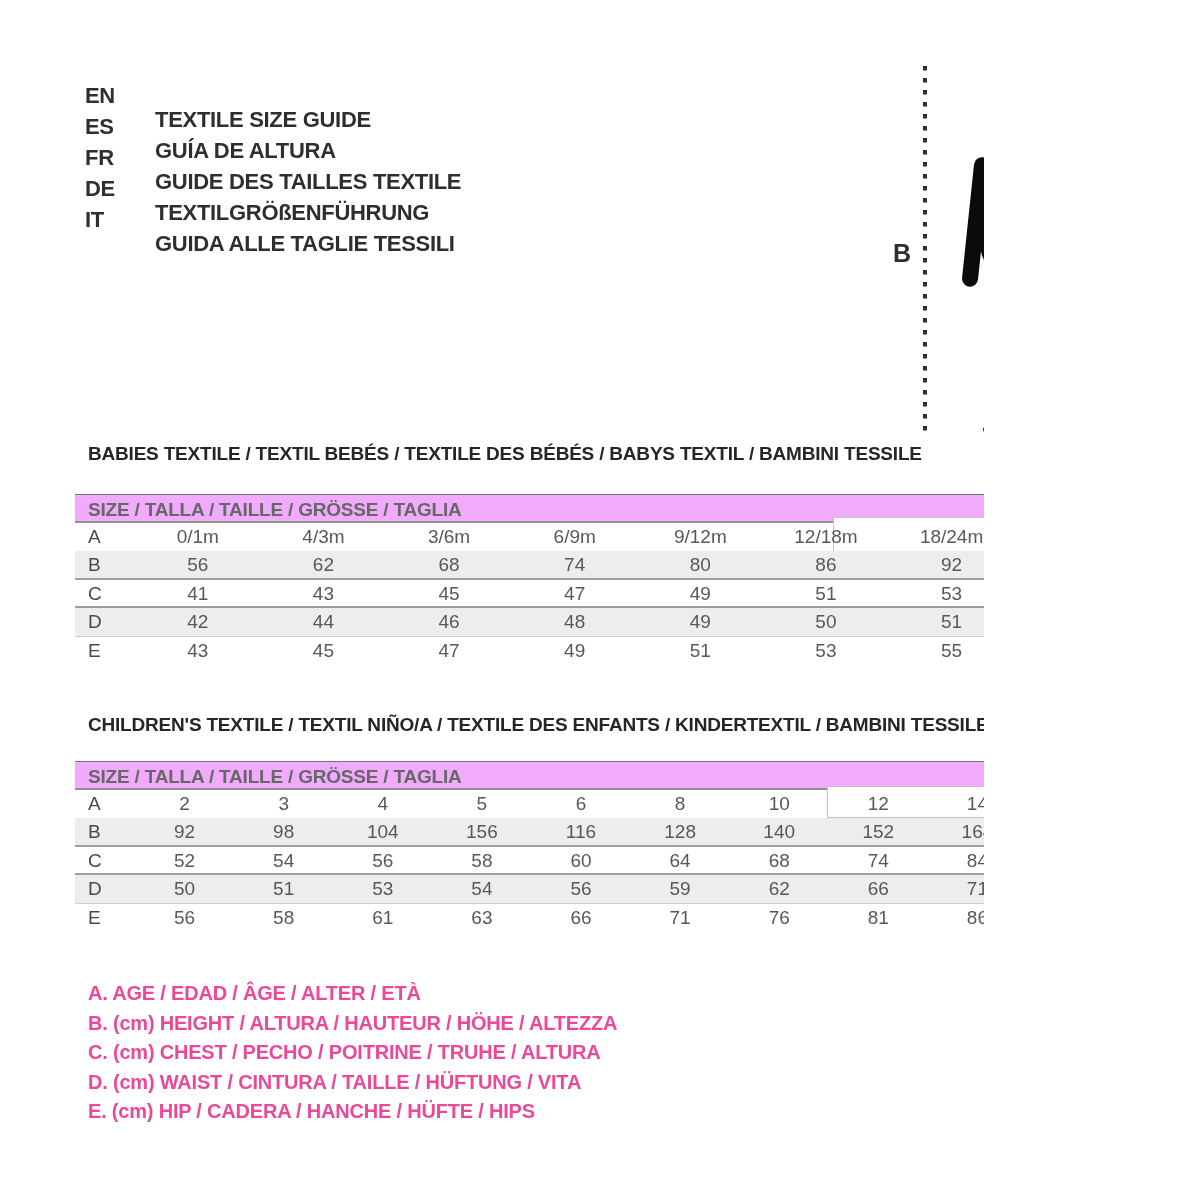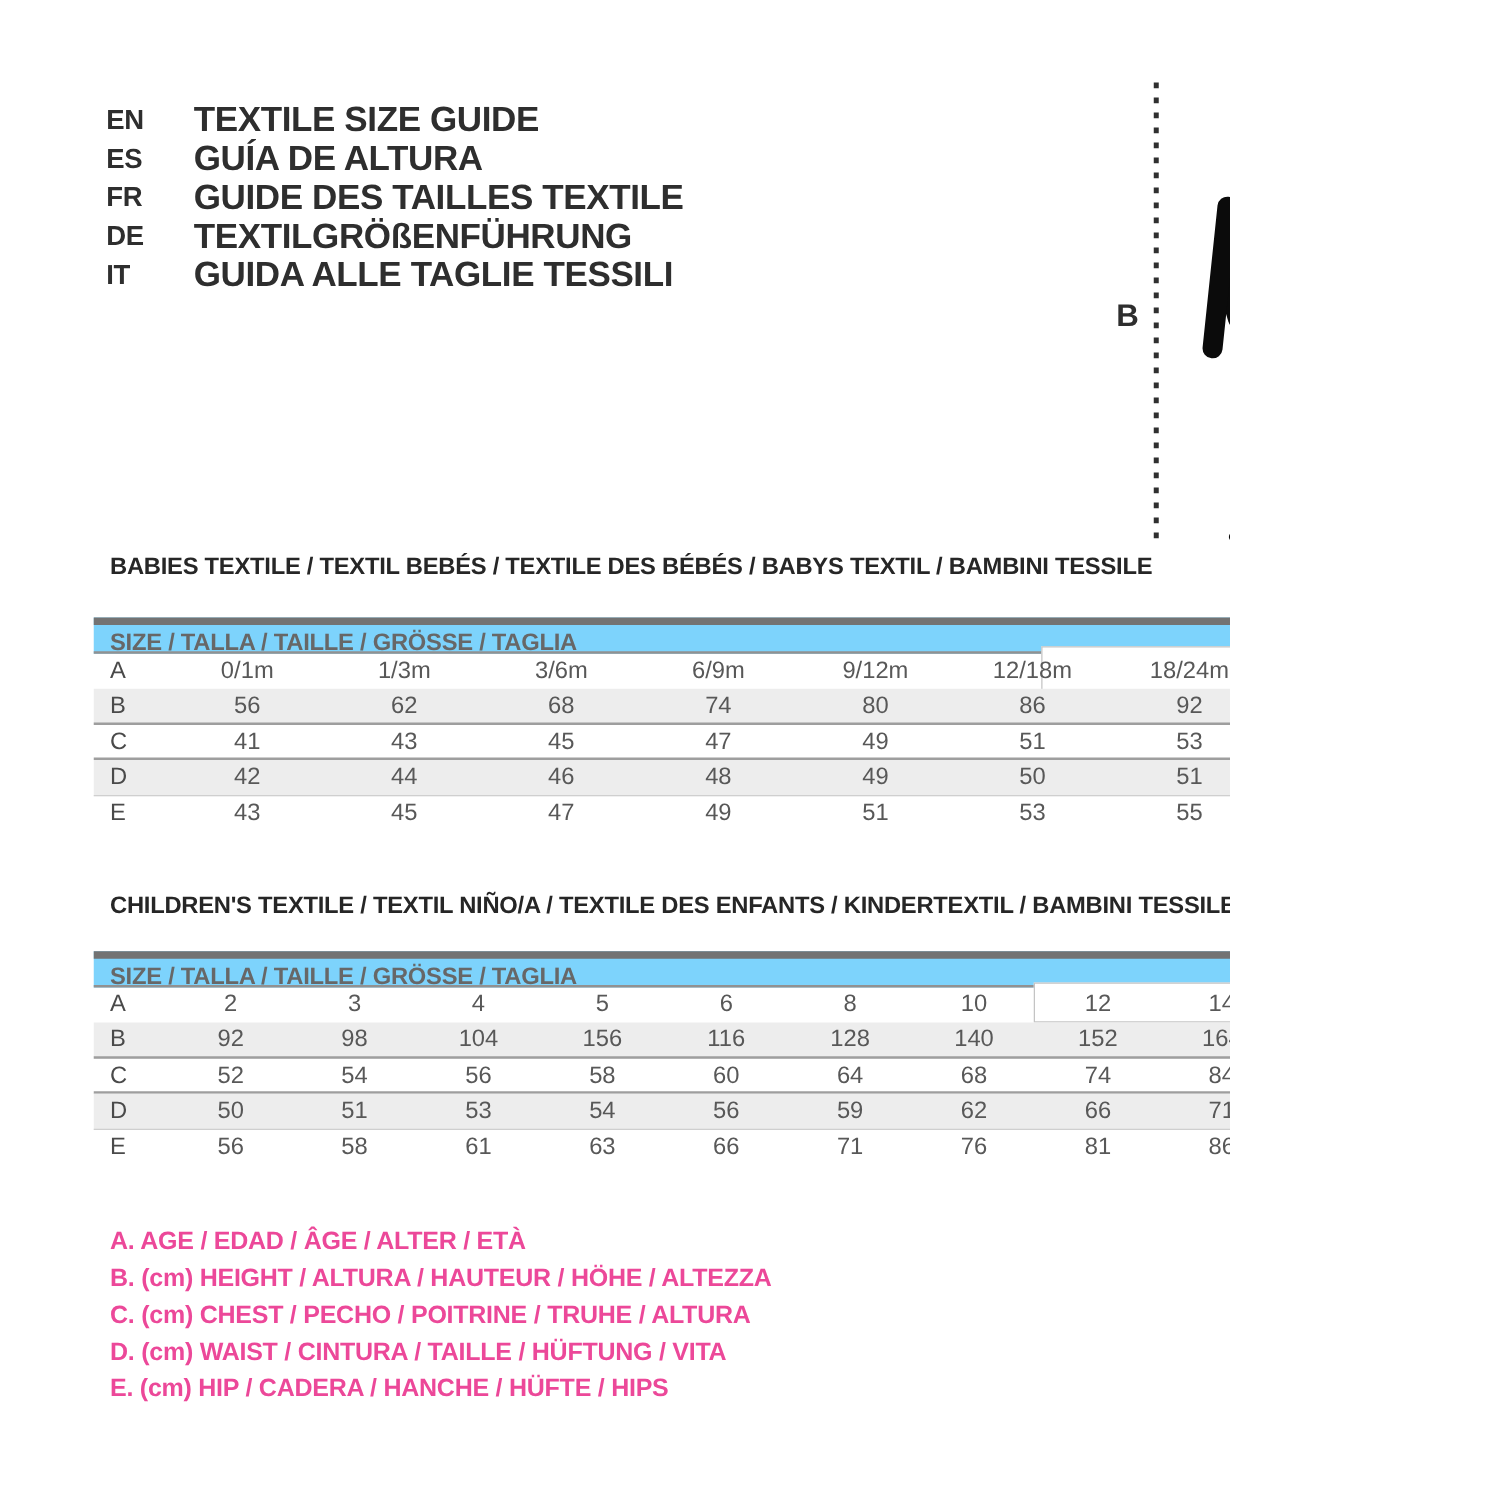--- a/index.html
+++ b/index.html
@@ -5,42 +5,42 @@
   html,body { margin:0; padding:0; background:#ffffff; }
   .canvas {
     position:relative; width:984px; height:1200px; background:#ffffff;
     font-family:"Liberation Sans", sans-serif; color:#2f2f2f; overflow:hidden;
   }
 
   
   .languages { position:absolute; left:85px; top:80px; }
   .lang-row { display:flex; height:31px; line-height:31px; }
   .lang-code { width:70px; font-weight:bold; font-size:22px; letter-spacing:-0.3px; color:#2e2e2e; }
-  .lang-name { font-weight:bold; font-size:28px; letter-spacing:-0.3px; color:#2e2e2e; white-space:nowrap; }
+  .lang-name { font-weight:bold; font-size:22px; letter-spacing:-0.3px; color:#2e2e2e; white-space:nowrap;margin-top:24px; }
 
   
   .figure-svg { position:absolute; left:880px; top:50px; width:280px; height:400px; }
   .fig-label { position:absolute; font-size:25px; font-weight:bold; color:#2e2e2e; }
   .fig-label-b { left:893px; top:239px; }
   .fig-label-c { left:1117px; top:181px; }
   .fig-label-d { left:1117px; top:225px; }
   .fig-label-e { left:1117px; top:249px; }
 
   
   .section-title { position:absolute; font-size:19px; font-weight:bold; color:#262626; letter-spacing:-0.2px; white-space:nowrap; }
   .babies-title { left:88px; top:443px; }
   .children-title { left:88px; top:714px; }
 
   
   .size-table { position:absolute; }
   .babies-table { left:75px; top:494px; width:1065px; }
   .children-table { left:75px; top:761px; width:952px; }
   .t-header {
-    position:relative; z-index:0; height:29px; line-height:29px; background:#7dd3fc;
-    border-top:6px solid #737373; border-bottom:2px solid #919191;
+    position:relative; z-index:0; height:29px; line-height:29px; background:#f0abfc;
+    border-top:1px solid #737373; border-bottom:2px solid #919191;
     padding-left:13px; box-sizing:border-box;
     font-size:19px; font-weight:bold; color:#676767; letter-spacing:-0.2px;
   }
   .t-body { position:relative; z-index:2; }
   .t-row { display:grid; height:28.4px; line-height:28.4px; box-sizing:border-box; font-size:19px; color:#585858; }
   .babies-table .t-row { grid-template-columns:60px repeat(8, 1fr); }
   .children-table .t-row { grid-template-columns:60px repeat(9, 1fr); }
   .t-cell { text-align:center; overflow:hidden; }
   .t-label { text-align:left; padding-left:13px; color:#4a4a4a; }
   .t-body .t-row:nth-child(2), .t-body .t-row:nth-child(4) { background:#ededed; }
@@ -119,21 +119,21 @@
   <div class="fig-label fig-label-e">E</div>
 
   <div class="section-title babies-title">BABIES TEXTILE / TEXTIL BEBÉS / TEXTILE DES BÉBÉS / BABYS TEXTIL / BAMBINI TESSILE</div>
   <div class="size-table babies-table">
     <div class="size-highlight babies-highlight"></div>
     <div class="t-header">SIZE / TALLA / TAILLE / GRÖSSE / TAGLIA</div>
     <div class="t-body">
         <div class="t-row">
           <div class="t-cell t-label">A</div>
           <div class="t-cell">0/1m</div>
-          <div class="t-cell">1/3m</div>
+          <div class="t-cell">4/3m</div>
           <div class="t-cell">3/6m</div>
           <div class="t-cell">6/9m</div>
           <div class="t-cell">9/12m</div>
           <div class="t-cell">12/18m</div>
           <div class="t-cell">18/24m</div>
           <div class="t-cell">24/36m</div>
         </div>
         <div class="t-row">
           <div class="t-cell t-label">B</div>
           <div class="t-cell">56</div>

